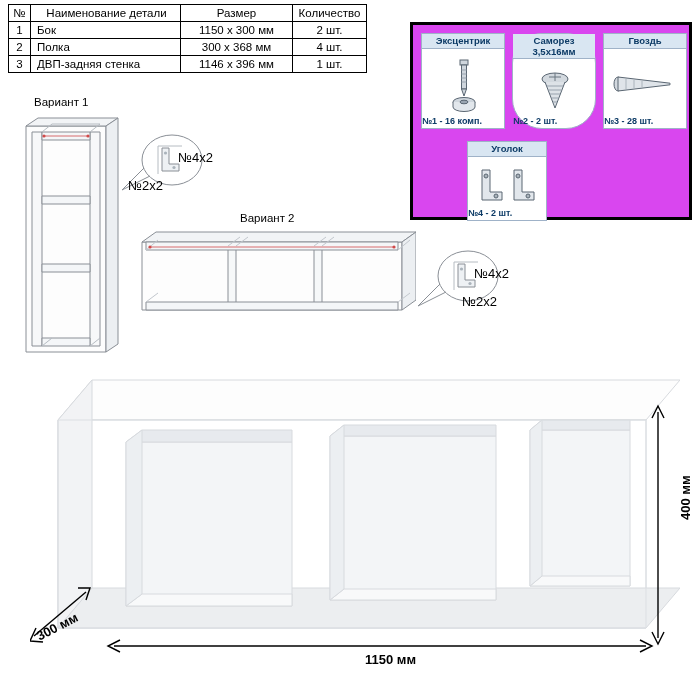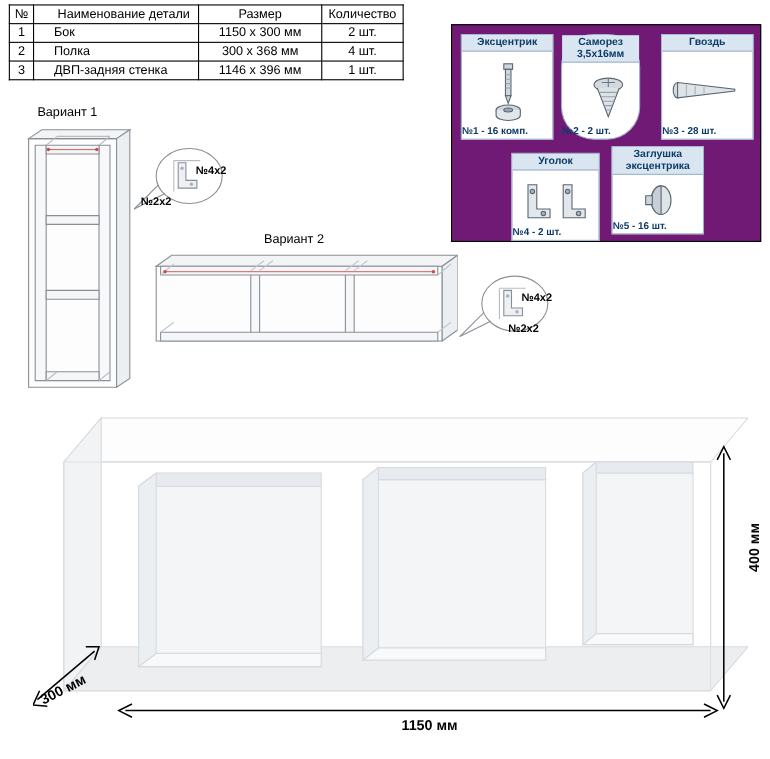--- a/index.html
+++ b/index.html
@@ -26,30 +26,30 @@
   #parts-table td, #parts-table th {
     border: 1px solid #000;
     padding: 2px 4px;
     font-weight: normal;
     text-align: center;
     height: 17px;
     box-sizing: border-box;
   }
   #parts-table th { font-weight: normal; }
   #parts-table .col-num   { width: 22px; }
-  #parts-table .col-name  { width: 150px; text-align: left; padding-left: 18px;}
+  #parts-table .col-name  { width: 150px; text-align: left; padding-left: 6px;}
   #parts-table .col-size  { width: 112px; }
   #parts-table .col-qty   { width: 74px; }
 
   
   #hardware-panel {
     left: 410px; top: 22px;
     width: 282px; height: 198px;
-    border: 1px solid #000000;
-    background: #701a75;
+    border: 3px solid #000000;
+    background: #d946ef;
     box-sizing: border-box;
   }
   .hw-cell {
     position: absolute;
     border: 1px solid #9fb2c8;
     background: #ffffff;
     box-sizing: border-box;
   }
   .hw-title {
     text-align: center;
@@ -70,22 +70,22 @@
   }
   .hw-art { position: absolute; left: 0; right: 0; top: 22px; bottom: 14px; }
 
   
   .lbl {
     font-size: 11.5px;
     font-weight: normal;
     white-space: nowrap;
   }
   .lbl-sm {
-    font-size: 10px;
-    font-weight: bold;
+    font-size: 13px;
+    font-weight: normal;
     white-space: nowrap;
   }
   .dim-lbl {
     font-size: 13px;
     font-weight: bold;
     white-space: nowrap;
   }
   .rot-90 { transform: rotate(-90deg); transform-origin: left top; }
   .rot-diag { transform: rotate(-27deg); transform-origin: left top; }
 
@@ -138,21 +138,21 @@
           <polygon points="39.5,33 44.5,33 42,40 "></polygon>
           <ellipse cx="42" cy="46" rx="11" ry="4.5"></ellipse>
           <path d="M31 46 v5 a11 4.5 0 0 0 22 0 v-5" fill="#e2e7ec"></path>
           <ellipse cx="42" cy="46" rx="4" ry="1.8" fill="#9aa5b1"></ellipse>
         </g>
       </svg>
     </div>
     <div class="hw-qty">№1 - 16 комп.</div>
   </div>
 
-  <div class="hw-cell" style="left:99px; top:8px; width:72px; height:96px;border-radius:30px;">
+  <div class="hw-cell" style="left:99px; top:8px; width:84px; height:96px;border-radius:30px;">
     <div class="hw-title">
       <span>Саморез</span><br>
       <span>3,5x16мм</span>
     </div>
     <div class="hw-art" style="top:32px;">
       <svg width="84" height="48" viewBox="0 0 84 48">
         <g stroke="#5a6672" fill="#d3d9df" stroke-width="1">
           <ellipse cx="42" cy="13" rx="13" ry="6"></ellipse>
           <path d="M32 16 L42 42 L52 16" fill="#dde2e7"></path>
           <path d="M34 20 h16 M35.5 24 h13 M37 28 h10 M38.5 32 h7 M40 36 h4" stroke="#98a2ad" fill="none"></path>
@@ -188,36 +188,20 @@
           <circle cx="28" cy="32" r="2" fill="#aab3bb"></circle>
           <path d="M46 6 h8 v22 h12 v8 h-20 Z"></path>
           <circle cx="50" cy="12" r="2" fill="#aab3bb"></circle>
           <circle cx="60" cy="32" r="2" fill="#aab3bb"></circle>
         </g>
       </svg>
     </div>
     <div class="hw-qty">№4 - 2 шт.</div>
   </div>
 
-  <div class="hw-cell" style="left:145px; top:110px; width:84px; height:80px;">
-    <div class="hw-title">
-      <span>Заглушка</span><br>
-      <span>эксцентрика</span>
-    </div>
-    <div class="hw-art" style="top:32px;">
-      <svg width="84" height="34" viewBox="0 0 84 34">
-        <g stroke="#5a6672" fill="#dfe4e9" stroke-width="1">
-          <ellipse cx="44" cy="16" rx="9" ry="13"></ellipse>
-          <path d="M35 16 a9 13 0 0 1 9 -13 v26 a9 13 0 0 1 -9 -13" fill="#c7ced6"></path>
-          <path d="M30 12 h6 v8 h-6 Z" fill="#cfd6dd"></path>
-        </g>
-      </svg>
-    </div>
-    <div class="hw-qty">№5 - 16 шт.</div>
-  </div>
 </div>
 
 <div class="abs lbl" style="left:34px; top:96px;">Вариант 1</div>
 
 <div class="abs" style="left:14px; top:112px;">
   <svg width="200" height="250" viewBox="0 0 200 250">
     <g stroke="#8a8f96" fill="#ffffff" stroke-width="1">
 
       <polygon points="12,14 92,14 92,240 12,240" fill="#fdfdfd"></polygon>
       <polygon points="12,14 24,6 104,6 92,14" fill="#f2f4f6"></polygon>

